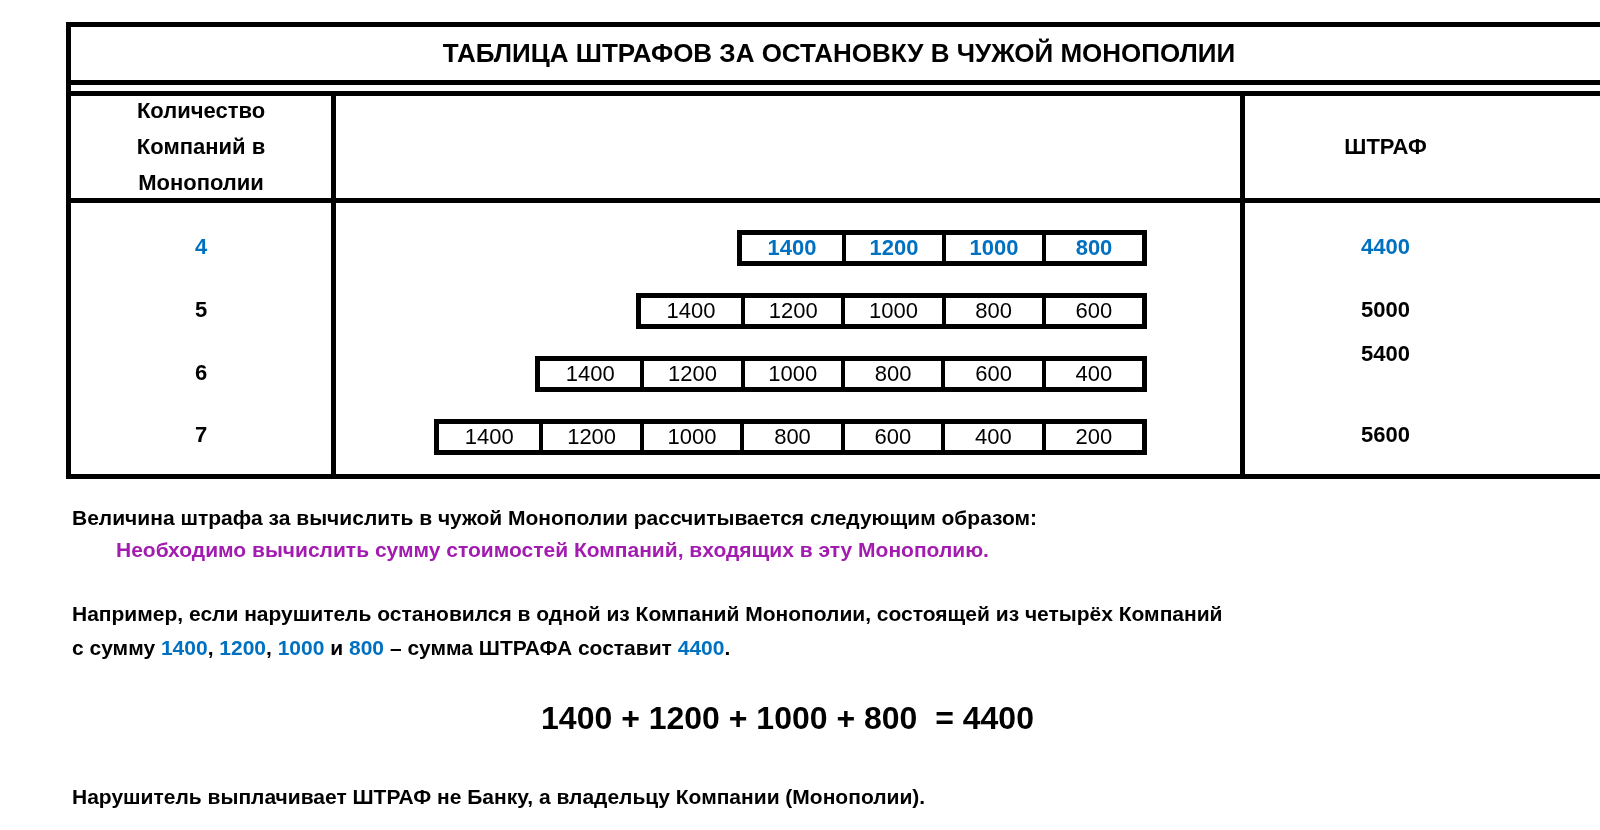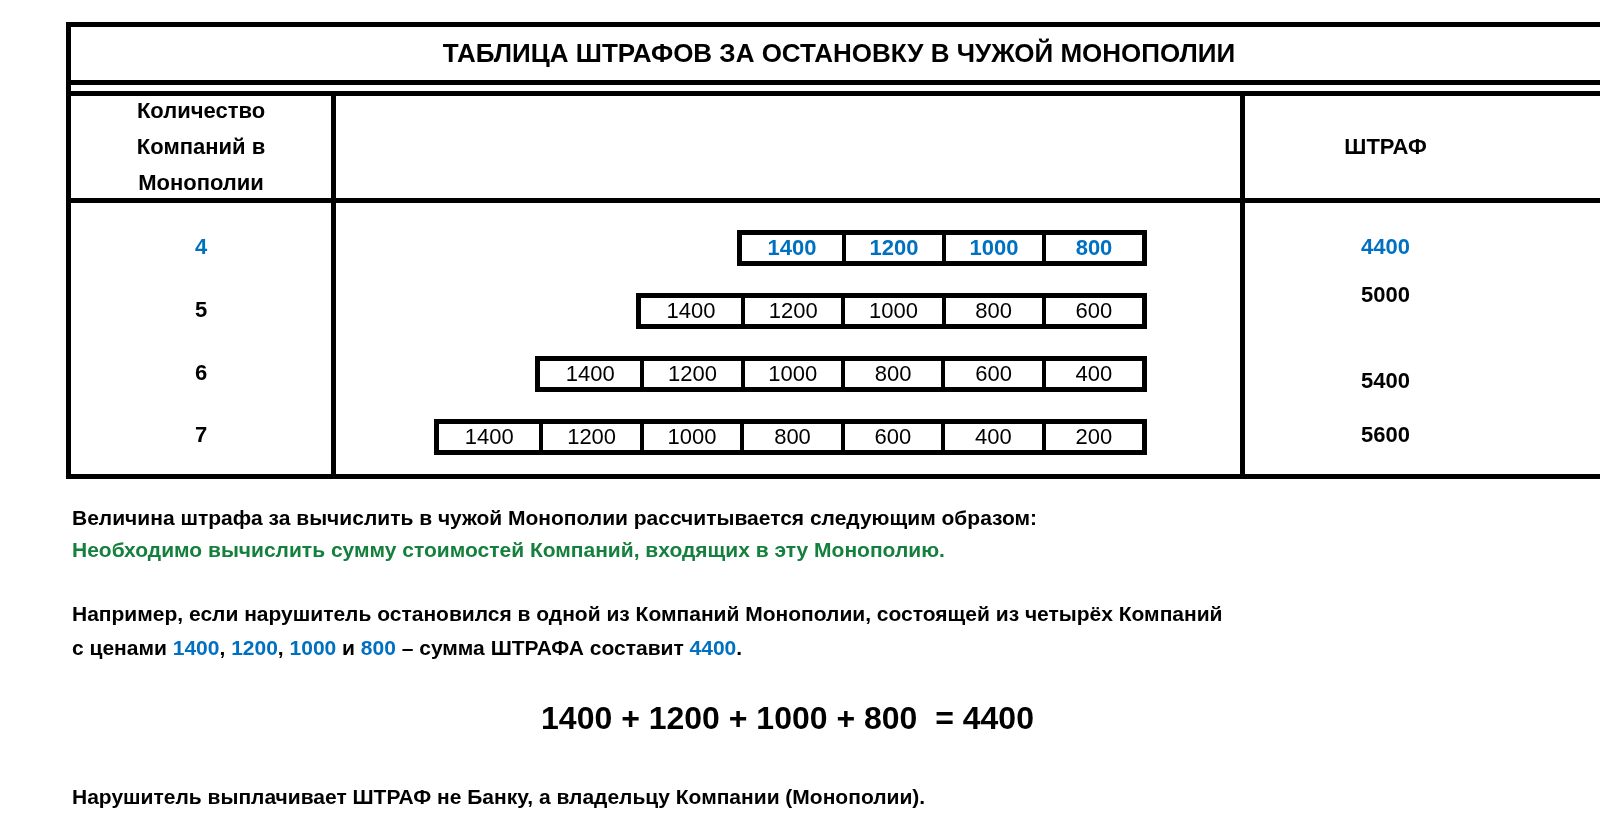--- a/index.html
+++ b/index.html
@@ -19,21 +19,21 @@
   .count { position:absolute; width:260px; text-align:center; font-size:22px; left:0; }
   .fine { position:absolute; width:260px; text-align:center; font-size:22px; left:1174px; }
   .blue { color:#0070c0; }
   .cells { position:absolute; height:36px; border:5px solid #000; box-sizing:border-box; display:flex; }
   .cell { width:101px; height:100%; box-sizing:border-box; border-left:4px solid #000;
           display:flex; align-items:center; justify-content:center; font-size:22px; font-weight:normal;
           font-family:"Liberation Sans Narrow","Liberation Sans", sans-serif; }
   .cell:first-child { border-left:none; }
   .cells.blue .cell { font-weight:bold; }
   .para { position:absolute; left:72px; font-size:21px; line-height:34px; white-space:nowrap; }
-  .red { color:#15803d; }
+  .red { color:#a21caf;margin-left:44px; }
   #formula { position:absolute; left:0; width:1575px; top:700px; text-align:center; font-size:32px; }
 </style>
 </head>
 <body>
 
 <div id="penalty-table">
   <div id="title-row">
     <span>ТАБЛИЦА ШТРАФОВ ЗА ОСТАНОВКУ В ЧУЖОЙ МОНОПОЛИИ</span>
   </div>
   <div id="title-gap"></div>
@@ -65,34 +65,34 @@
 
   <div>
     <div class="count" style="top:270px;">5</div>
     <div class="cells" style="left:565px;top:266px;width:511px;">
       <div class="cell">1400</div>
       <div class="cell">1200</div>
       <div class="cell">1000</div>
       <div class="cell">800</div>
       <div class="cell">600</div>
     </div>
-    <div class="fine" style="top:255px;width:281px;">5000</div>
+    <div class="fine" style="top:270px;width:281px;">5000</div>
   </div>
 
   <div>
     <div class="count" style="top:333px;">6</div>
     <div class="cells" style="left:464px;top:329px;width:612px;">
       <div class="cell">1400</div>
       <div class="cell">1200</div>
       <div class="cell">1000</div>
       <div class="cell">800</div>
       <div class="cell">600</div>
       <div class="cell">400</div>
     </div>
-    <div class="fine" style="top:341px;width:281px;">5400</div>
+    <div class="fine" style="top:314px;width:281px;">5400</div>
   </div>
 
   <div>
     <div class="count" style="top:395px;">7</div>
     <div class="cells" style="left:363px;top:392px;width:713px;">
       <div class="cell">1400</div>
       <div class="cell">1200</div>
       <div class="cell">1000</div>
       <div class="cell">800</div>
       <div class="cell">600</div>
@@ -100,17 +100,17 @@
       <div class="cell">200</div>
     </div>
     <div class="fine" style="top:395px;width:281px;">5600</div>
   </div>
 </div>
 
 <div class="para" style="top:501px;">Величина штрафа за вычислить в чужой Монополии рассчитывается следующим образом:</div>
 <div class="para red" style="top:533px;">Необходимо вычислить сумму стоимостей Компаний, входящих в эту Монополию.</div>
 
 <div class="para" style="top:597px;">Например, если нарушитель остановился в одной из Компаний Монополии, состоящей из четырёх Компаний</div>
-<div class="para" style="top:631px;"><span>с ценами </span><span class="blue">1400</span><span>, </span><span class="blue">1200</span><span>, </span><span class="blue">1000</span><span> и </span><span class="blue">800</span><span> – сумма ШТРАФА составит </span><span class="blue">4400</span><span>.</span></div>
+<div class="para" style="top:631px;"><span>с сумму </span><span class="blue">1400</span><span>, </span><span class="blue">1200</span><span>, </span><span class="blue">1000</span><span> и </span><span class="blue">800</span><span> – сумма ШТРАФА составит </span><span class="blue">4400</span><span>.</span></div>
 
 <div id="formula" style="white-space:pre;">1400 + 1200 + 1000 + 800  = 4400</div>
 
 <div class="para" style="top:780px;">Нарушитель выплачивает ШТРАФ не Банку, а владельцу Компании (Монополии).</div>
 
 </body></html>

